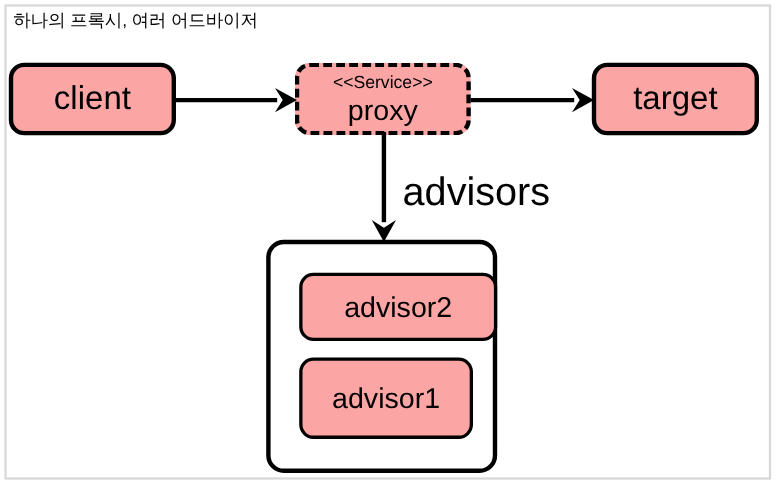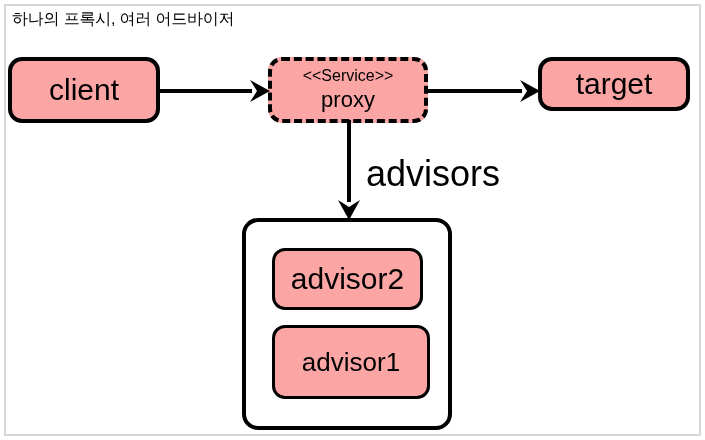--- a/index.html
+++ b/index.html
@@ -72,40 +72,40 @@
   }
   #node-proxy {
     left: 268px; top: 57px; width: 160px; height: 66px;
   }
   #node-proxy .stereotype {
     font-size: 16px;
     line-height: 18px;
     margin-bottom: 1px;
   }
   #node-proxy .pname {
-    font-size: 22px;
+    font-size: 26px;
     line-height: 28px;
   }
   #node-target {
-    left: 538px; top: 57px; width: 152px; height: 54px;
+    left: 538px; top: 57px; width: 152px; height: 66px;
     font-size: 30px;
   }
 
   
   #node-advisors-container {
     left: 242px; top: 218px; width: 210px; height: 212px;
     border: 4px solid #000000;
     border-radius: 16px;
     background: #ffffff;
     box-sizing: border-box;
     position: absolute;
   }
   #node-advisor2 {
-    left: 272px; top: 248px; width: 151px; height: 62px;
-    font-size: 30px;
+    left: 272px; top: 248px; width: 180px; height: 62px;
+    font-size: 26px;
     border-width: 3px;
     border-radius: 13px;
     text-align: center;
   }
   #node-advisor1 {
     left: 272px; top: 325px; width: 158px; height: 74px;
     font-size: 26px;
     border-width: 3px;
     border-radius: 13px;
   }

